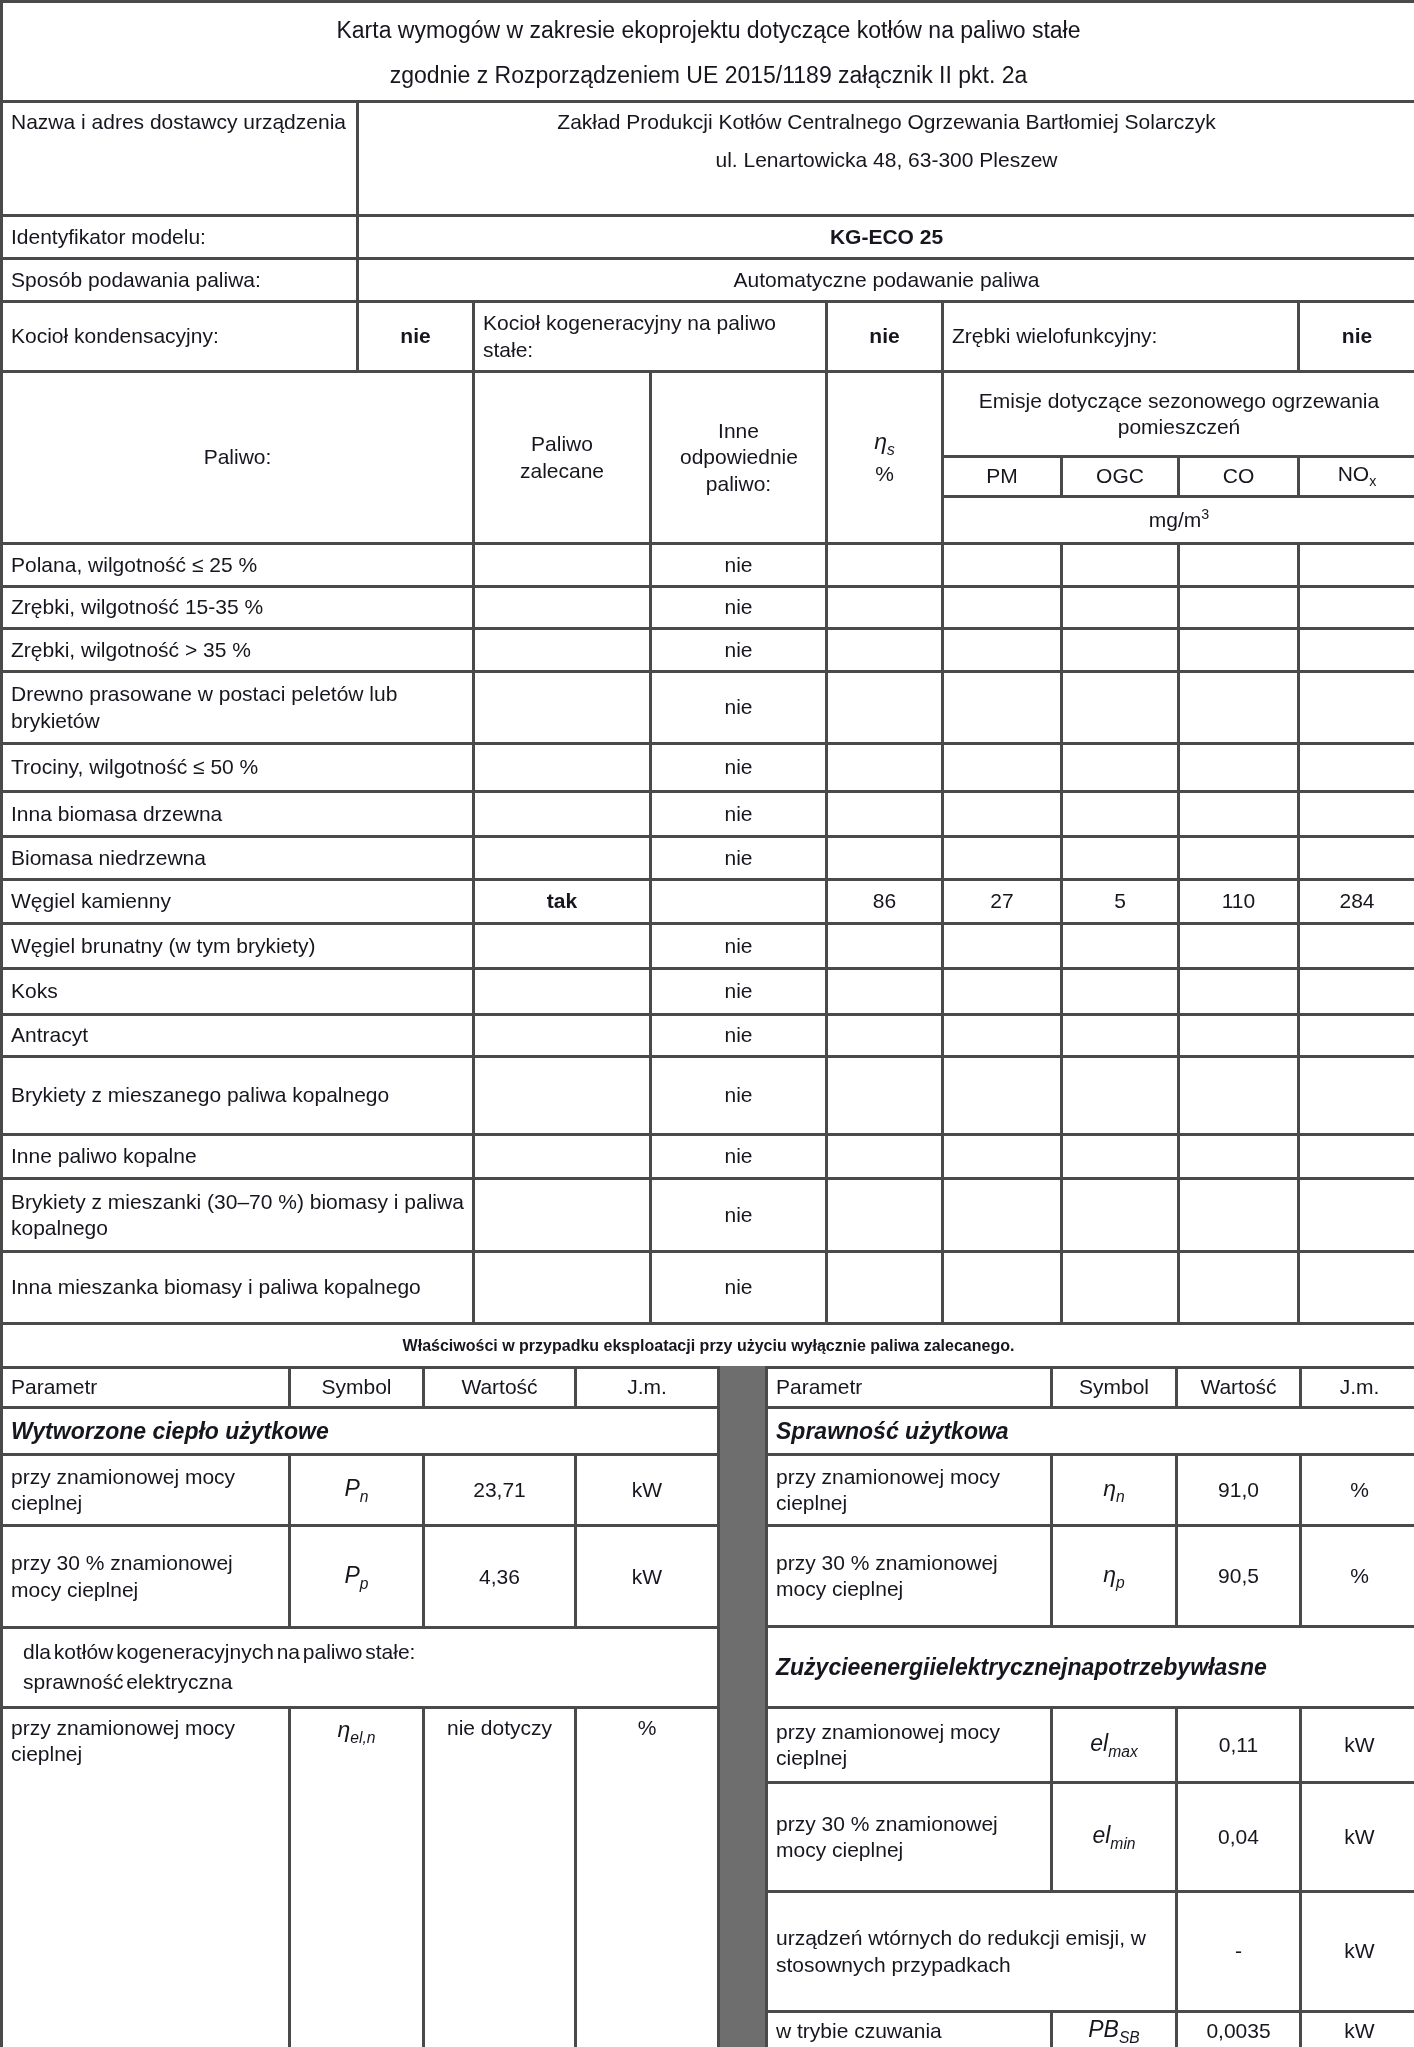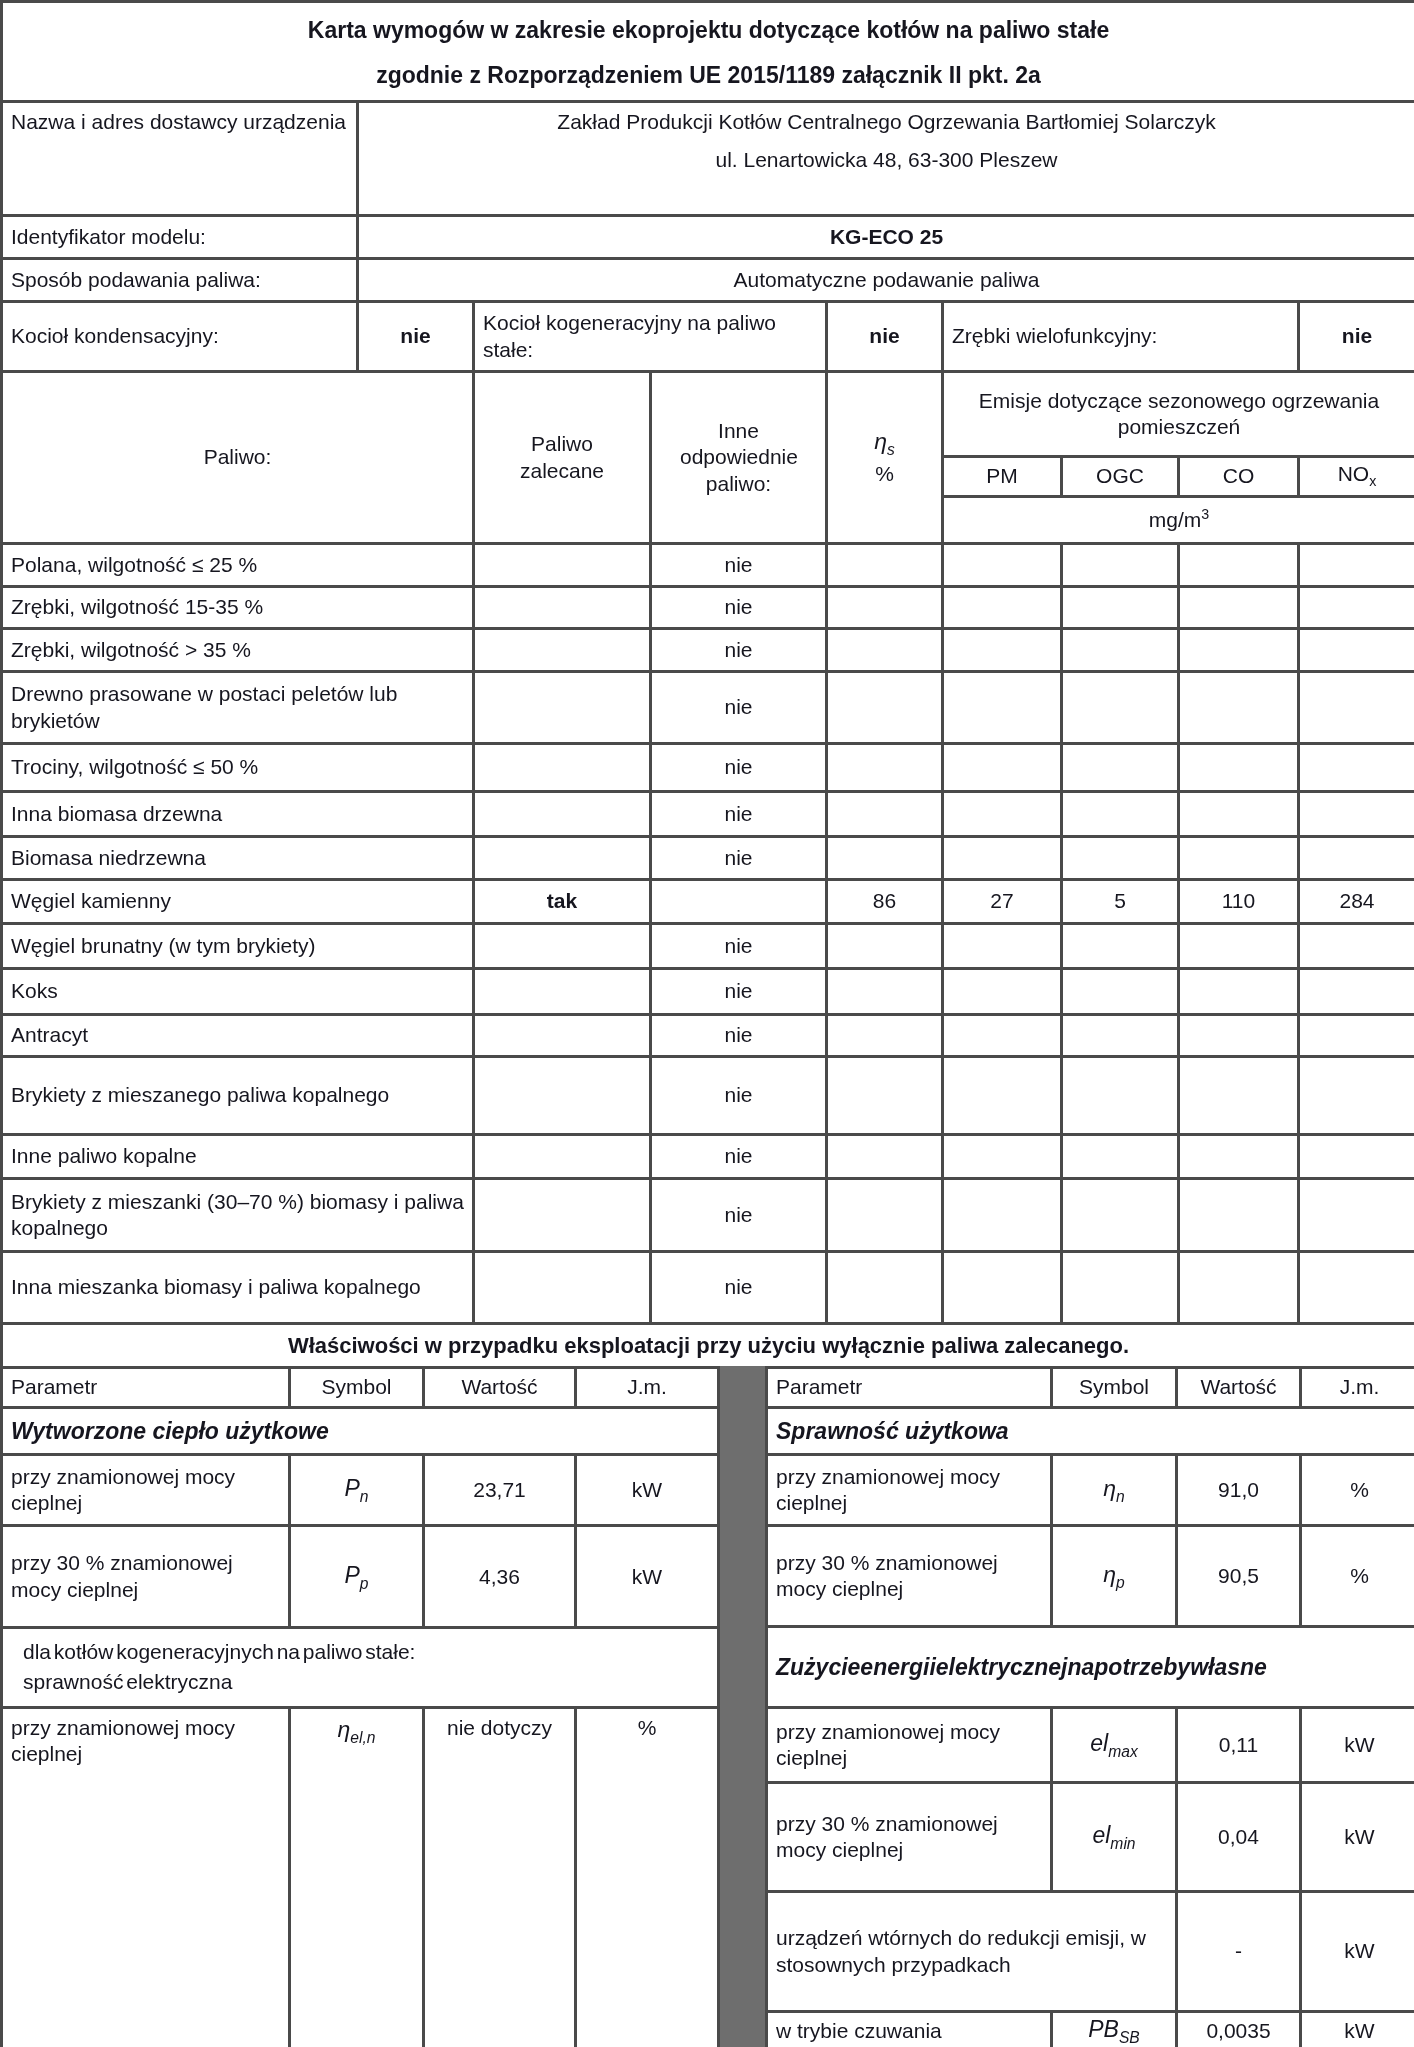--- a/index.html
+++ b/index.html
@@ -11,32 +11,32 @@
   table.t{border-collapse:collapse;table-layout:fixed;width:1414px;margin-top:-3px;}
   table.t.first{margin-top:0;}
   td{
     border:3px solid #4a4a4a;font-size:21px;color:#16161f;
     padding:2px 8px;vertical-align:middle;overflow:hidden;line-height:1.25;
   }
   .l{text-align:left;}
   .c{text-align:center;}
   .b{font-weight:bold;}
   .vtop{vertical-align:top;padding-top:6px;}
-  .title-cell{text-align:center;font-weight:bold;font-size:23px;}
+  .title-cell{text-align:center;font-weight:normal;font-size:23px;}
   .title-cell .tl{margin:6px 0 0 0;}
   .title-cell .tl2{margin:16px 0 4px 0;}
   .supplier-val div{text-align:center;}
   .supplier-val .addr{margin-top:12px;}
   .sec{font-weight:bold;font-style:italic;font-size:23px;}
   .tight{word-spacing:-3px;}
   .sym{font-style:italic;font-size:23px;}
   sub{font-size:0.68em;}
   sup{font-size:0.68em;}
   .etahdr div{line-height:1.3;}
-  .prophdr{font-weight:bold;font-size:22px;text-align:center;}
+  .prophdr{font-weight:bold;font-size:16px;text-align:center;}
   .bottom{display:flex;width:1414px;margin-top:-3px;align-items:stretch;}
   table.bt{border-collapse:collapse;table-layout:fixed;flex:none;}
   .divider{width:45px;flex:none;background:#6e6e6e;}
   .cogsec div{margin:4px 12px;}
 </style>
 </head>
 <body>
 
 <div class="page">
 

